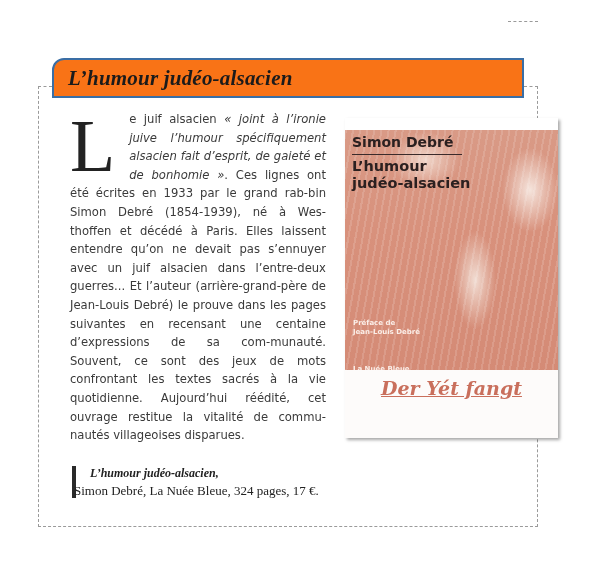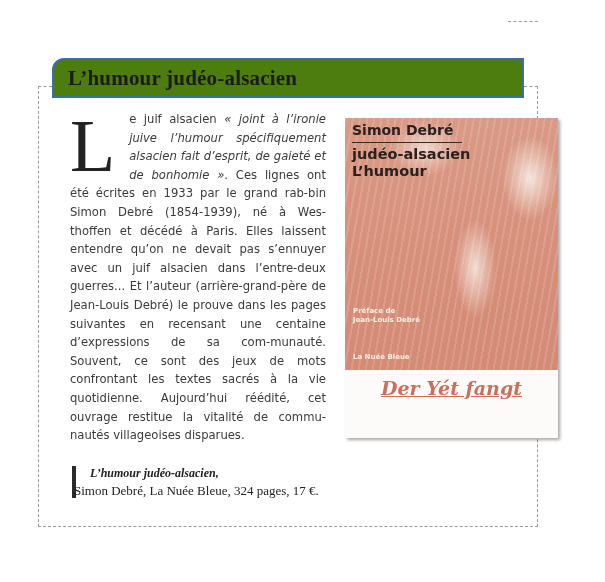--- a/index.html
+++ b/index.html
@@ -1,27 +1,27 @@
 <!DOCTYPE html>
 <html><head>
 <meta charset="utf-8">
 <style>
   html, body { margin: 0; padding: 0; background: #ffffff; }
   body { width: 605px; height: 582px; position: relative; overflow: hidden; font-family: "DejaVu Sans", sans-serif; }
   .corner-dash { position: absolute; left: 508px; top: 21px; width: 30px; border-top: 1px dashed #9a9a9a; }
   .outer-frame { position: absolute; left: 38px; top: 86px; width: 500px; height: 441px; border: 1px dashed #9a9a9a; border-top: none; box-sizing: border-box; }
   .outer-top-left { position: absolute; left: 38px; top: 86px; width: 14px; border-top: 1px dashed #9a9a9a; }
   .outer-top-right { position: absolute; left: 524px; top: 86px; width: 14px; border-top: 1px dashed #9a9a9a; }
-  .title-box { position: absolute; left: 52px; top: 58px; width: 472px; height: 40px; border: 2px solid #3a6ea5; border-top-left-radius: 12px; box-sizing: border-box; background: #4d7c0f; }
+  .title-box { position: absolute; left: 52px; top: 58px; width: 472px; height: 40px; border: 2px solid #3a6ea5; border-top-left-radius: 12px; box-sizing: border-box; background: #f97316; font-style: italic; }
   .title-text { position: absolute; left: 14px; top: 6px; font-family: "Liberation Serif", serif; font-weight: bold; font-size: 21px; color: #1b1b1b; letter-spacing: 0.2px; }
   .body-col { position: absolute; left: 70px; top: 110px; width: 256px; font-family: "DejaVu Sans", sans-serif; font-size: 11.6px; line-height: 18.6px; color: #3a3a3a; text-align: justify; hyphens: manual; }
   .dropcap { float: left; font-family: "Liberation Serif", serif; font-size: 74px; line-height: 60px; margin: 6px 14px 0 0; color: #222; height: 66px; }
   .body-col em { font-style: italic; }
   .cover { position: absolute; left: 345px; top: 118px; width: 213px; height: 320px; box-shadow: 2px 2px 3px rgba(0,0,0,0.35); background: #fff; }
-  .cover-image { position: absolute; left: 0; top: 0; width: 213px; height: 252px; background:
+  .cover-image { position: absolute; left: 0; top: 12px; width: 213px; height: 252px; background:
       radial-gradient(ellipse 40px 60px at 185px 60px, #f5e4dc 0%, rgba(245,228,220,0) 70%),
       radial-gradient(ellipse 30px 70px at 130px 150px, #f1dcd2 0%, rgba(241,220,210,0) 70%),
       radial-gradient(ellipse 50px 40px at 80px 30px, #f0d6ca 0%, rgba(240,214,202,0) 70%),
       linear-gradient(180deg, #d99a86 0%, #d8917c 40%, #d48a75 100%); overflow: hidden; }
   .cover-image::before { content: ""; position: absolute; inset: 0; background: repeating-linear-gradient(100deg, rgba(255,255,255,0.14) 0 2px, rgba(255,255,255,0) 2px 7px); }
   .cover-author { position: absolute; left: 7px; top: 4px; font-family: "DejaVu Sans", sans-serif; font-weight: bold; font-size: 14px; color: #2b2020; }
   .cover-rule { position: absolute; left: 7px; top: 24px; width: 110px; border-top: 1.5px solid #3a2a2a; }
   .cover-title { position: absolute; left: 7px; top: 28px; font-family: "DejaVu Sans", sans-serif; font-weight: bold; font-size: 14.5px; line-height: 17px; color: #2b2020; }
   .cover-preface { position: absolute; left: 8px; top: 183px; font-family: "DejaVu Sans", sans-serif; font-weight: bold; font-size: 7px; line-height: 9px; color: #fbeee8; margin-top: 6px; }
   .cover-publisher { position: absolute; left: 8px; top: 235px; font-family: "DejaVu Sans", sans-serif; font-weight: bold; font-size: 7px; color: #fbeee8; }
@@ -45,22 +45,22 @@
 
 <div class="body-col">
   <span class="dropcap">L</span><span>e juif alsacien </span><em>« joint à l’ironie juive l’humour spécifiquement alsacien fait d’esprit, de gaieté et de bonhomie »</em><span>. Ces lignes ont été écrites en 1933 par le grand rab-bin Simon Debré (1854-1939), né à Wes-thoffen et décédé à Paris. Elles laissent entendre qu’on ne devait pas s’ennuyer avec un juif alsacien dans l’entre-deux guerres... Et l’auteur (arrière-grand-père de Jean-Louis Debré) le prouve dans les pages suivantes en recensant une centaine d’expressions de sa com-munauté. Souvent, ce sont des jeux de mots confrontant les textes sacrés à la vie quotidienne. Aujourd’hui réédité, cet ouvrage restitue la vitalité de commu-nautés villageoises disparues.</span>
 </div>
 
 <div class="cover">
   <div class="cover-image">
     <div class="cover-author">Simon Debré</div>
     <div class="cover-rule"></div>
     <div class="cover-title">
+      <div>L’humour</div>
       <div>judéo-alsacien</div>
-      <div>L’humour</div>
     </div>
     <div class="cover-preface">
       <div>Préface de</div>
       <div>Jean-Louis Debré</div>
     </div>
     <div class="cover-publisher">La Nuée Bleue</div>
   </div>
   <div class="cover-band">
     <div class="cover-tagline">
       <div>Der Yét fangt</div>

